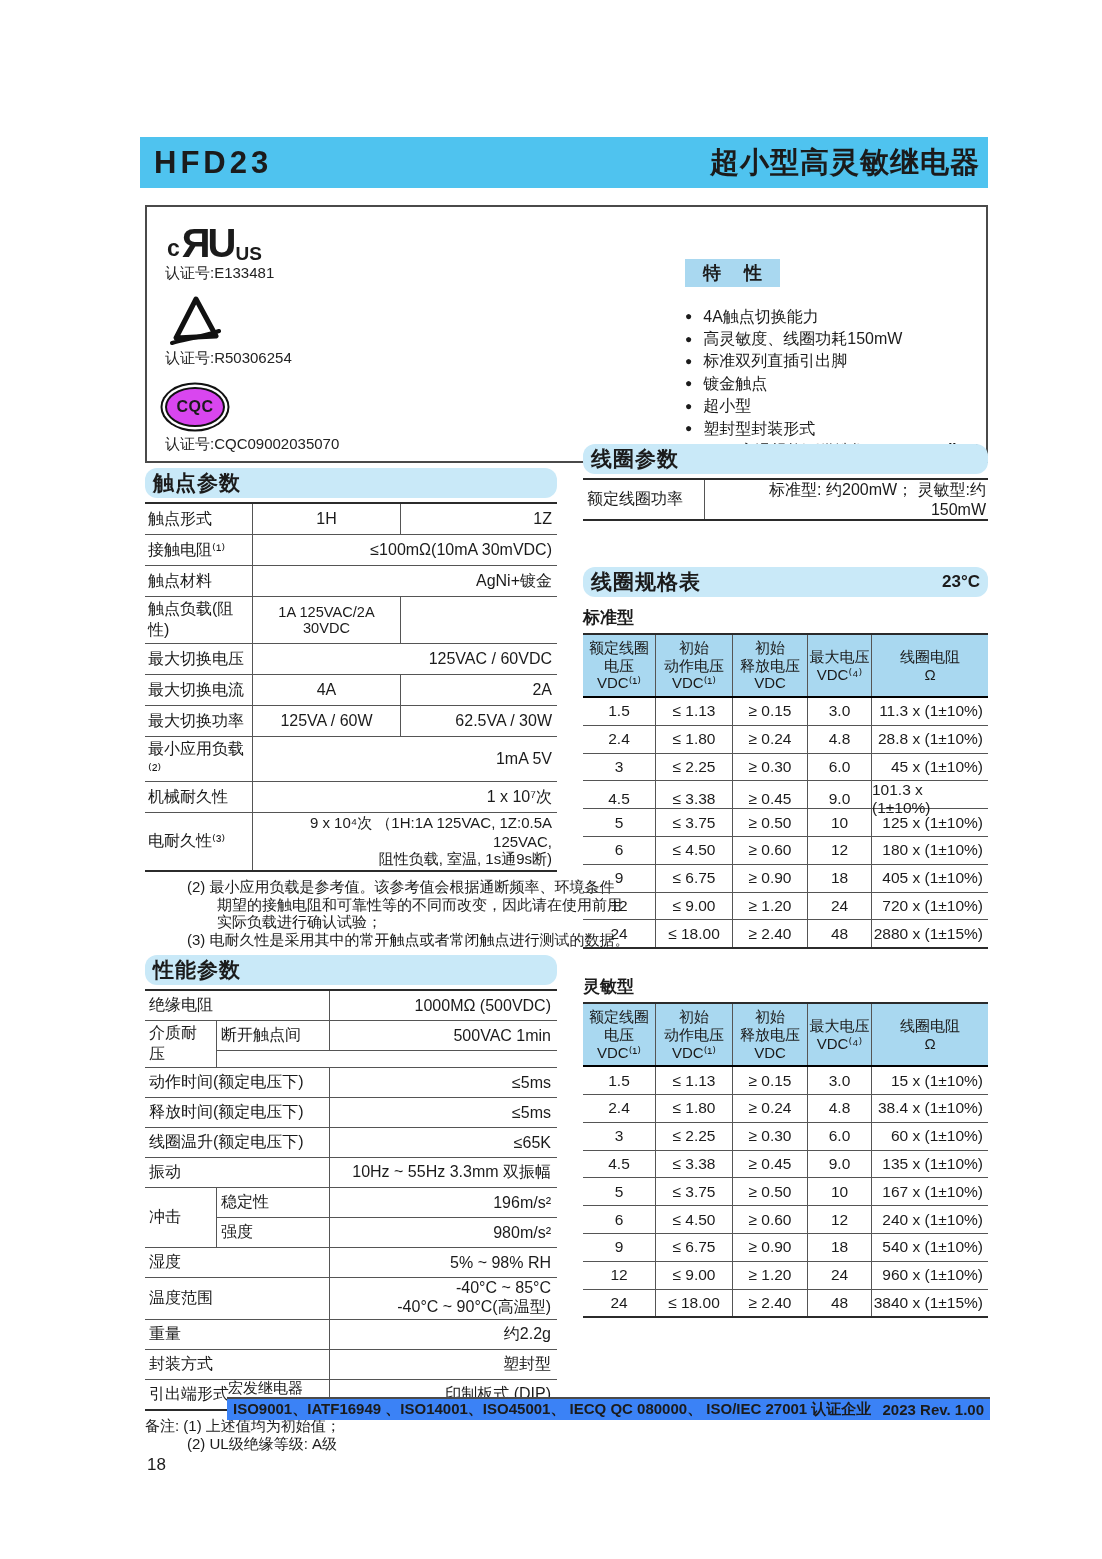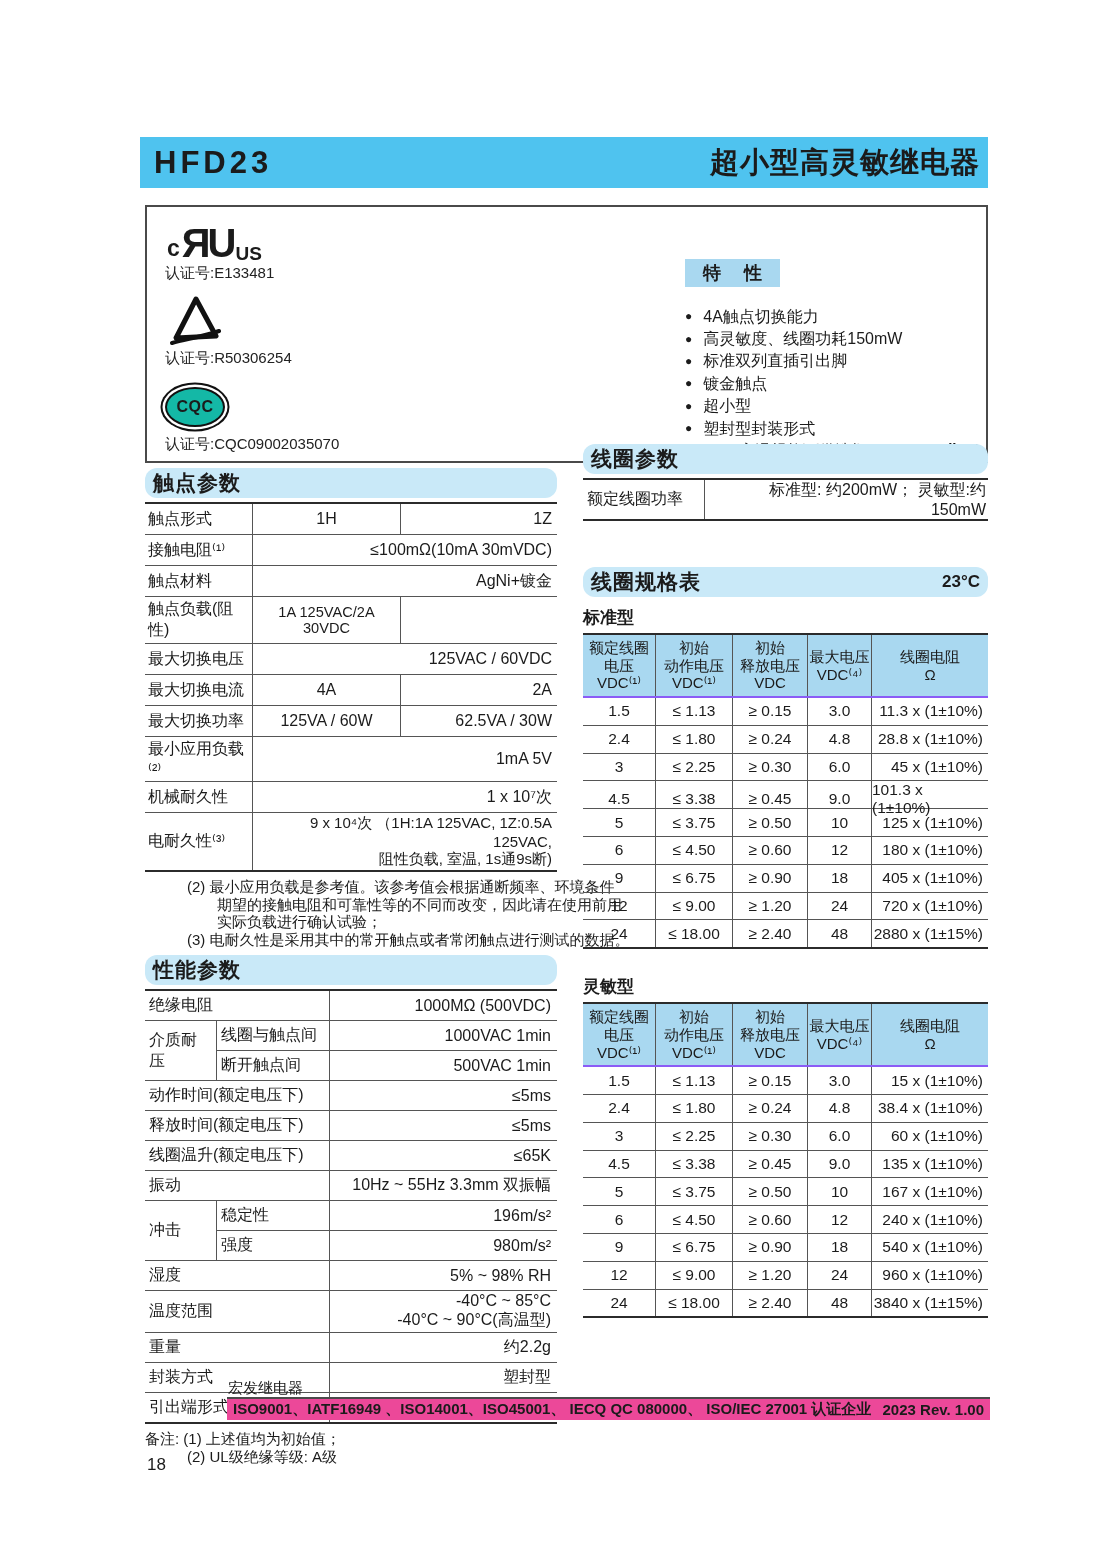--- a/index.html
+++ b/index.html
@@ -22,21 +22,21 @@
   .ul-us{font-size:19px;font-weight:bold;}
   .cert-label{position:absolute;font-size:15px;color:#222;}
   .cl1{left:18px;top:57px;}
   .cl2{left:18px;top:142px;}
   .cl3{left:18px;top:228px;}
   .tri-logo{position:absolute;left:22px;top:88px;}
   .cqc-logo{position:absolute;left:18px;top:180px;width:56px;height:36px;
             border:2px solid #111;border-radius:50%;
             box-shadow:0 0 0 2.5px #fff,0 0 0 4.5px #111;
             display:flex;align-items:center;justify-content:center;
-            font-size:16px;font-weight:bold;letter-spacing:.5px;background:#14b8a6;}
+            font-size:16px;font-weight:bold;letter-spacing:.5px;background:#d946ef;}
   .features{position:absolute;left:538px;top:24px;width:315px;margin-top:28px;}
   .feat-title{width:95px;height:28px;background:#a9d8f0;display:flex;align-items:center;
               justify-content:center;font-size:18px;font-weight:bold;letter-spacing:9px;
               padding-left:9px;box-sizing:border-box;}
   .feat-list{margin-top:19px;}
   .feat{display:flex;align-items:center;height:22.4px;font-size:16px;}
   .feat .dot{font-size:12px;margin-right:11px;transform:translateY(-1px);}
   .rohs{position:absolute;right:7px;bottom:4px;font-size:15px;font-weight:bold;}
 
   
@@ -84,33 +84,33 @@
   .mrow{display:grid;grid-template-columns:122px 1fr;font-size:16px;gap:22px;}
   .ml{border-right:1px solid #555;display:flex;align-items:center;padding:4px 4px;min-height:24px;}
   .mv{display:flex;align-items:center;justify-content:flex-end;text-align:right;padding-right:2px;}
 
   
   .specbar{margin-top:46px;}
   .type-label{margin-top:9px;margin-bottom:4px;font-size:17px;font-weight:bold;}
   .type-label.second{margin-top:26px;}
   .coilt{border-top:2px solid #2b2b2b;border-bottom:2px solid #2b2b2b;}
   .chead{display:grid;grid-template-columns:73px 77px 75px 64px 1fr;background:#a9d8f0;
-         border-bottom:2px solid #8b5cf6;}
+         border-bottom:2px solid #000000;}
   .hc{padding:4px 1px;display:flex;align-items:center;justify-content:center;text-align:center;
       white-space:pre-line;font-size:15px;line-height:1.18;border-right:1px solid #555;}
   .hc:last-child{border-right:none;}
   .crow2{display:grid;grid-template-columns:73px 77px 75px 64px 1fr;border-bottom:1px solid #555;
          height:26.8px;font-size:15.5px;}
   .crow2:last-child{border-bottom:none;}
   .cc{display:flex;align-items:center;justify-content:center;border-right:1px solid #555;}
   .cc:last-child{border-right:none;justify-content:flex-end;padding-right:5px;}
 
   
   .company{position:absolute;left:228px;top:1379px;font-size:15px;}
-  .isobar{position:absolute;left:227px;top:1397px;width:763px;height:23px;background:#ec4899;
+  .isobar{position:absolute;left:227px;top:1397px;width:763px;height:23px;background:#3b82f6;
           border-top:2px solid #4a4a4a;display:flex;align-items:center;
           justify-content:space-between;padding:0 6px;box-sizing:border-box;}
   .isobar .certline{font-size:15px;font-weight:bold;}
   .isobar .rev{font-size:15px;font-weight:bold;}
   .pagenum{position:absolute;left:147px;top:1455px;font-size:17px;}
 </style>
 </head>
 <body>
 
 <div id="page">
@@ -242,24 +242,20 @@
     </div>
 
     <div class="ptable">
       <div class="prow">
         <div class="plabel">绝缘电阻</div>
         <div class="pval">1000MΩ (500VDC)</div>
       </div>
       <div class="prow pgrouprow">
         <div class="pg-label">介质耐压</div>
         <div class="pg-subs">
-          <div class="psub">
-            <div class="psub-label">线圈与触点间</div>
-            <div class="pval">1000VAC 1min</div>
-          </div>
           <div class="psub">
             <div class="psub-label">断开触点间</div>
             <div class="pval">500VAC 1min</div>
           </div>
         </div>
       </div>
       <div class="prow">
         <div class="plabel">动作时间(额定电压下)</div>
         <div class="pval">≤5ms</div>
       </div>

